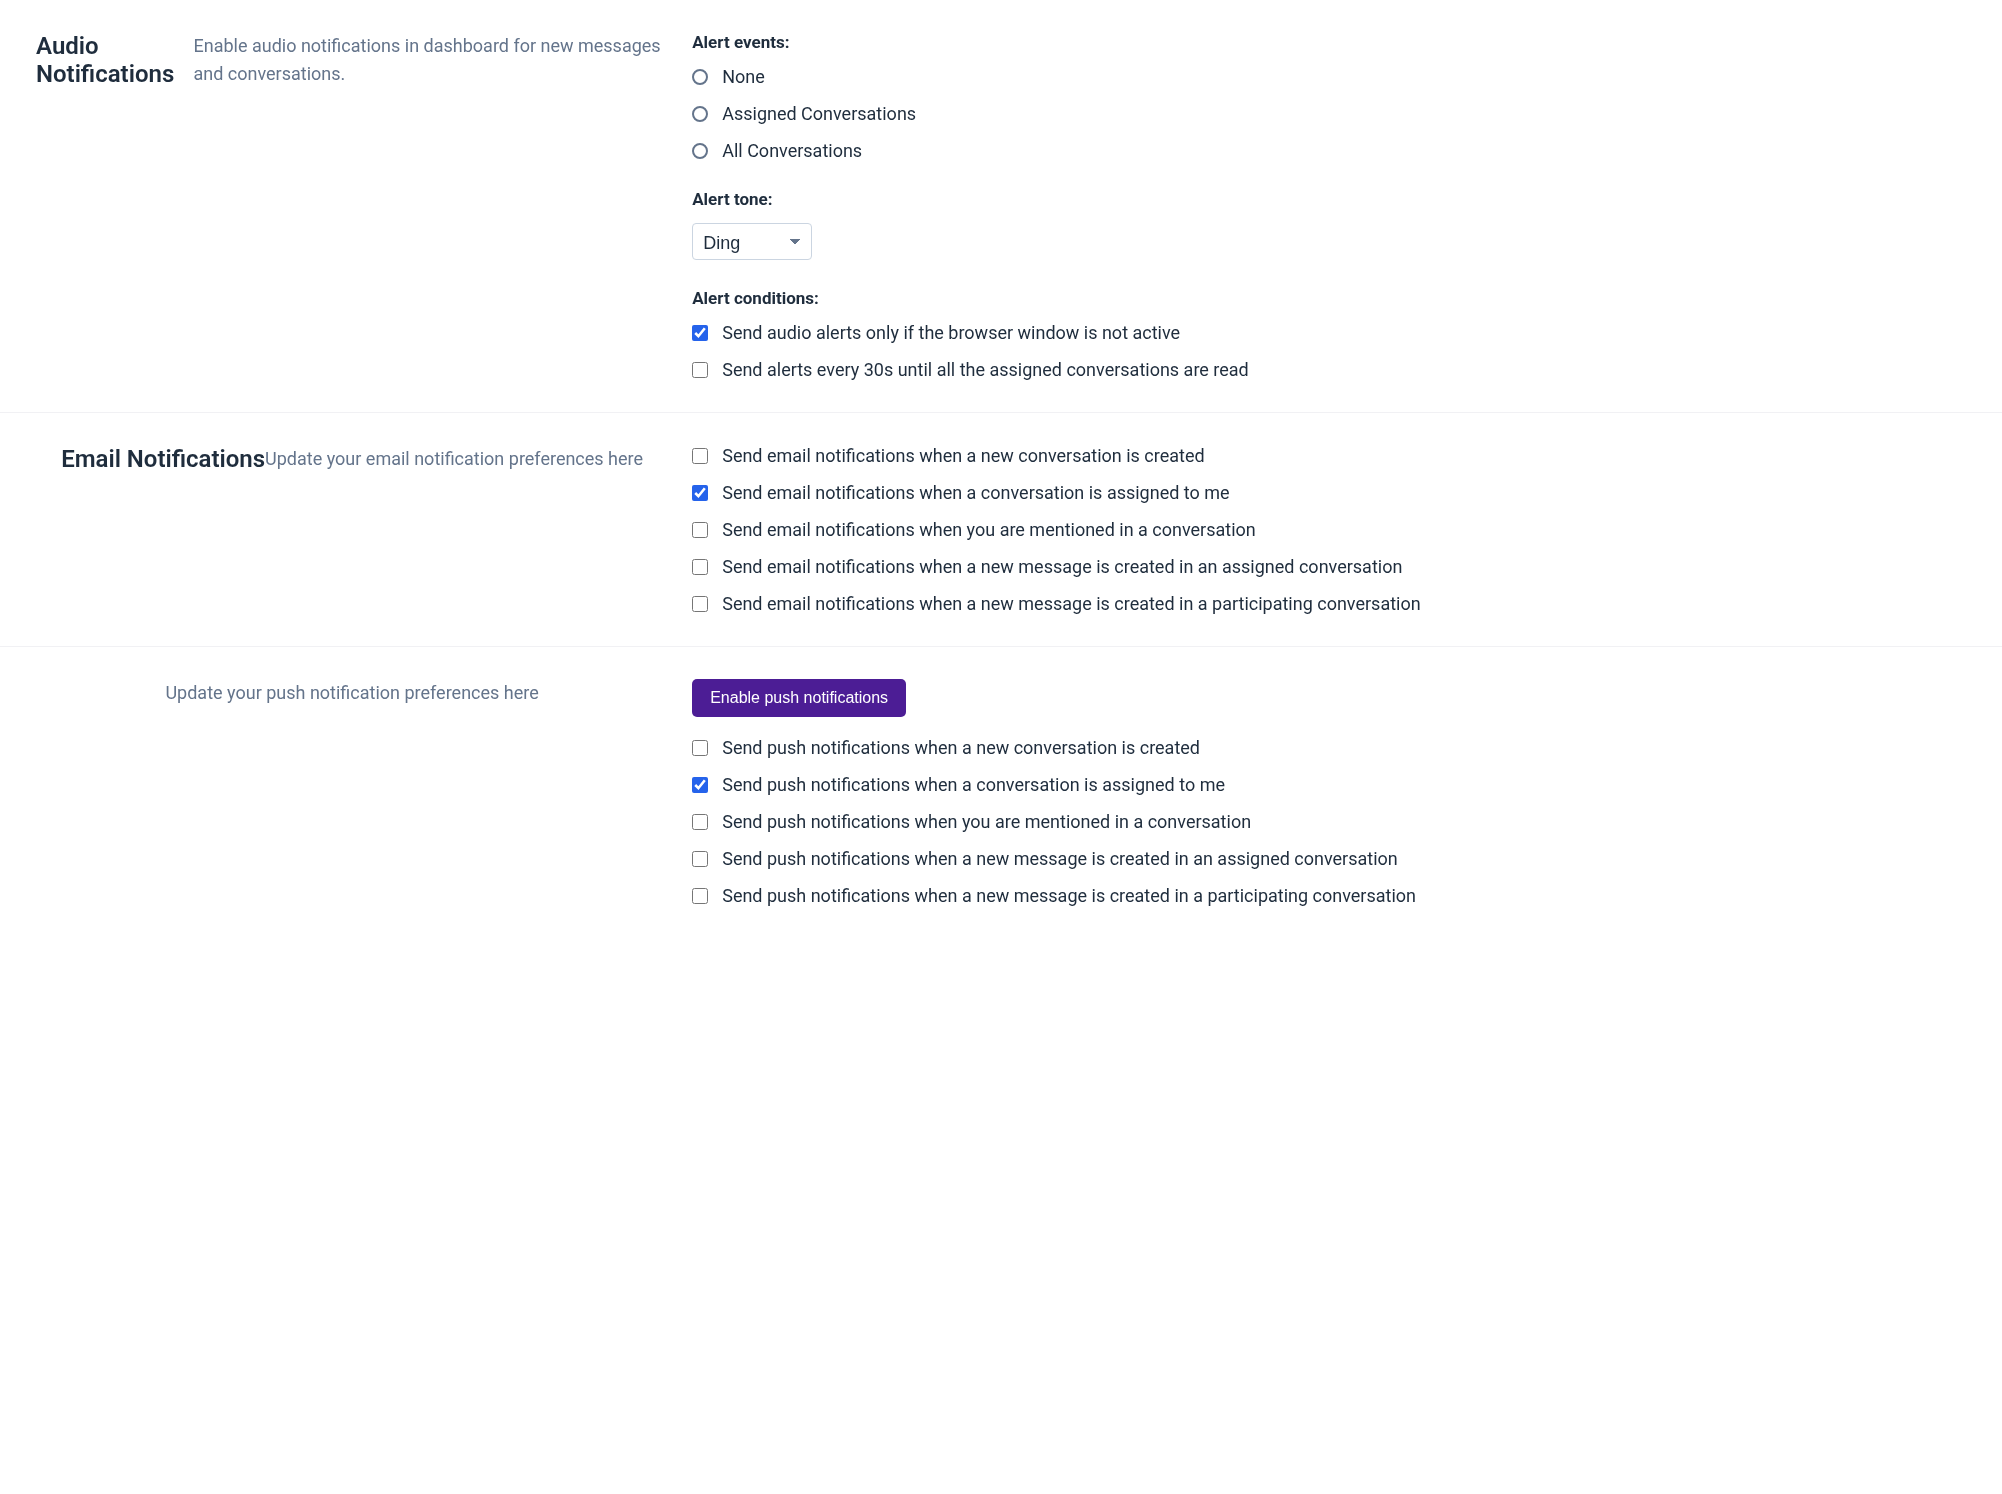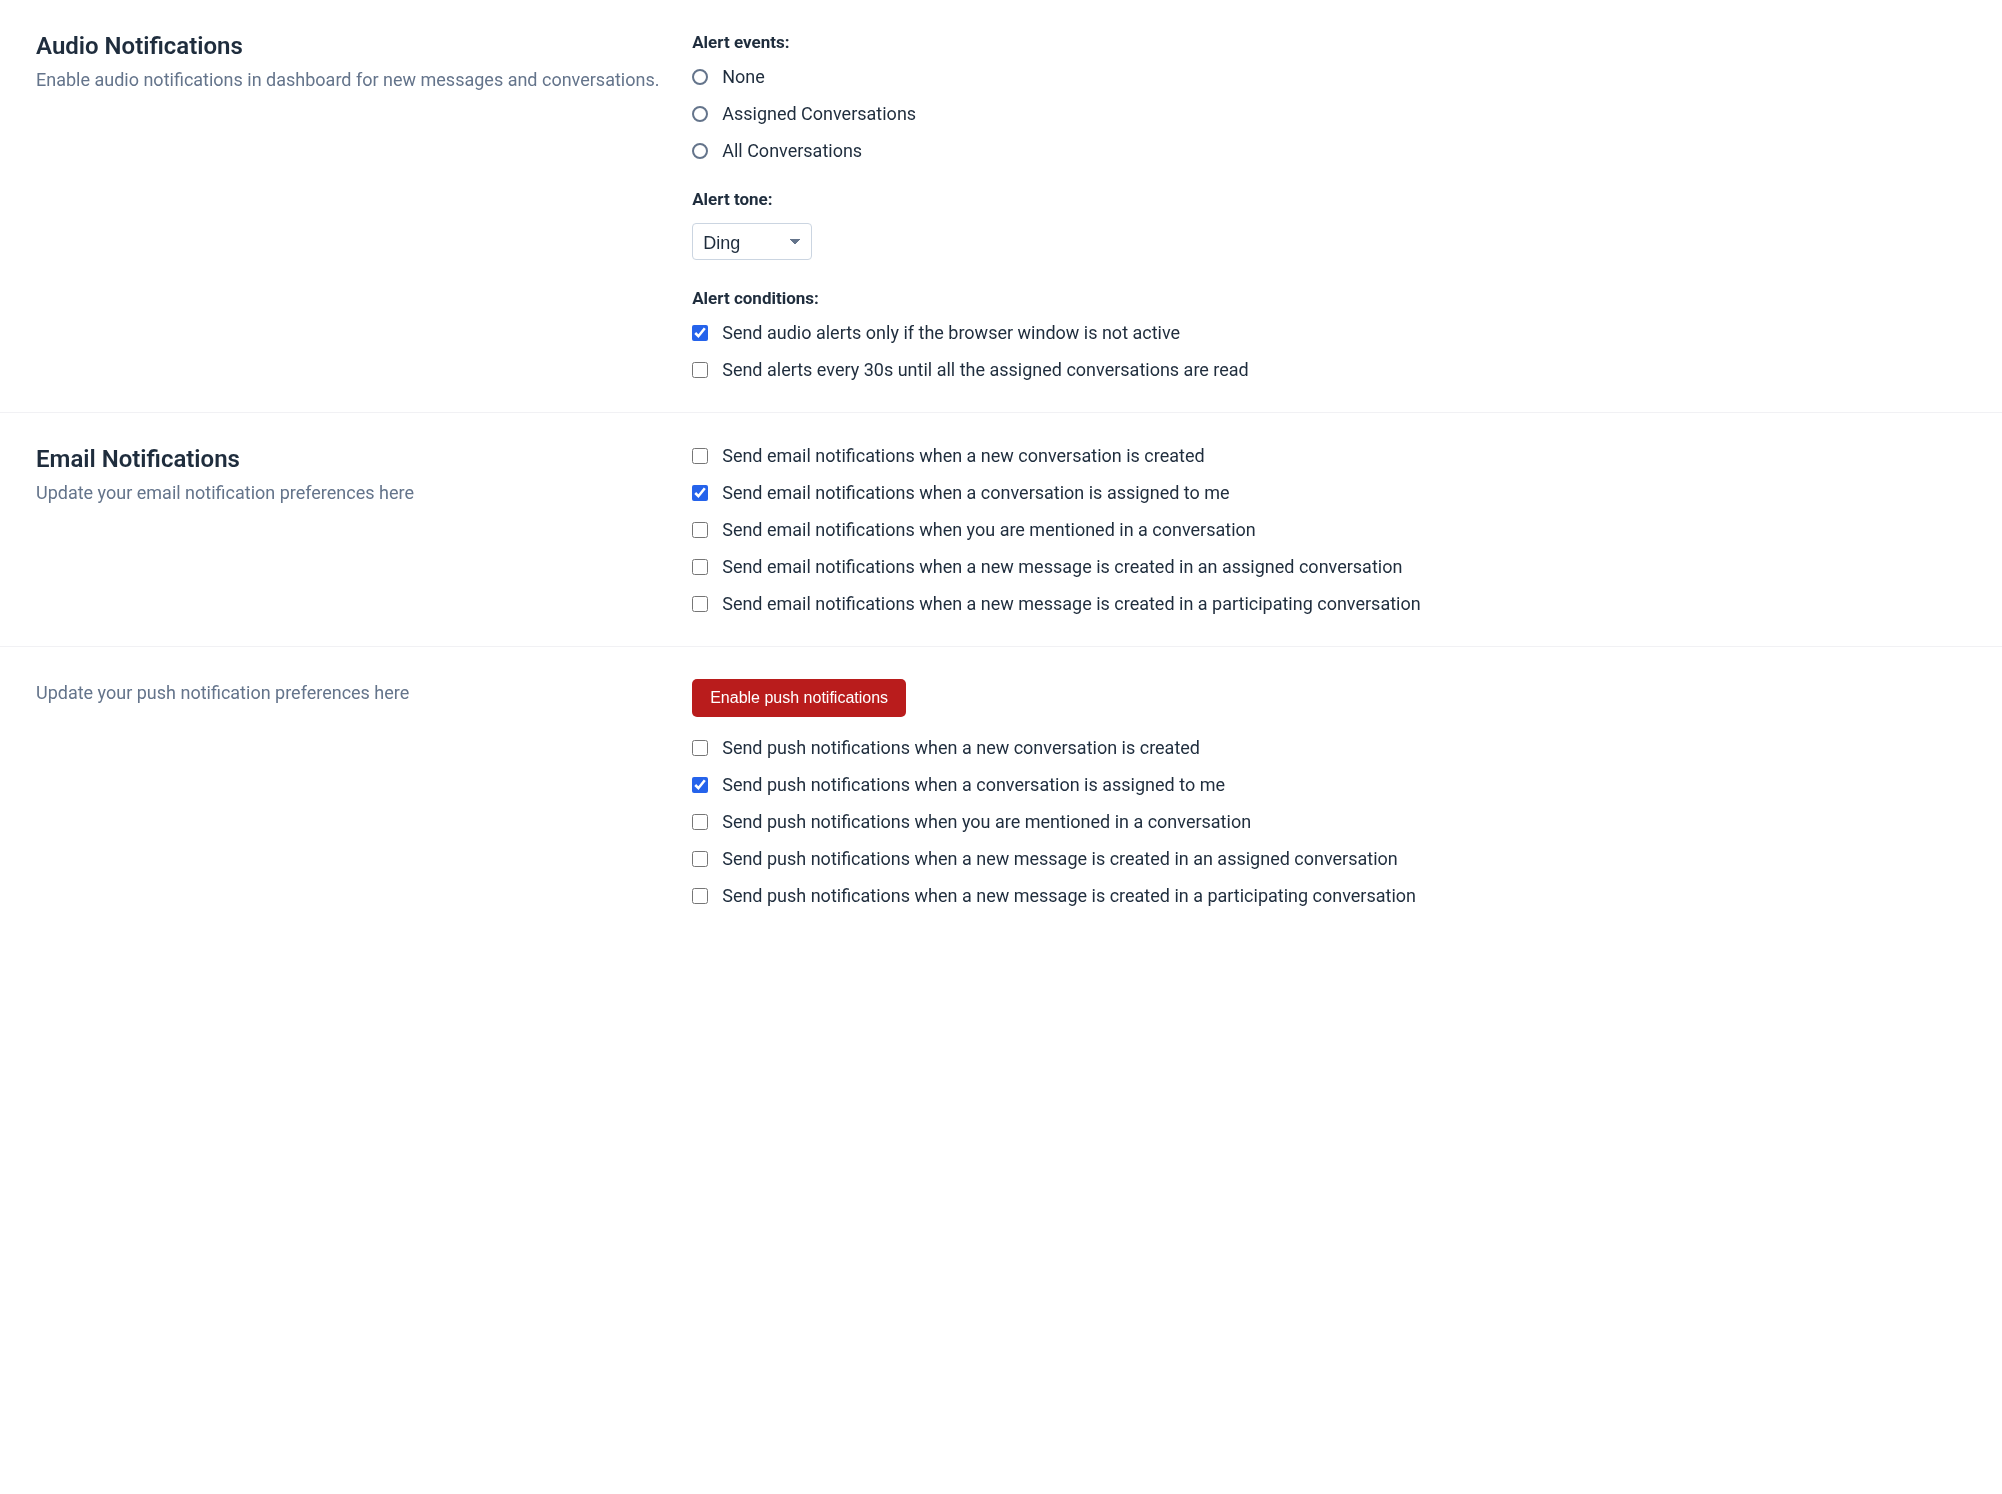--- a/index.html
+++ b/index.html
@@ -19,22 +19,21 @@
     display: flex;
     flex-wrap: wrap;
     padding: 32px 36px;
     border-bottom: 1px solid #f1f1f4;
   }
   .section:last-child { border-bottom: none; }
   .section-left {
     width: 34%;
     padding-right: 24px;
     display: flex;
-    flex-direction: column;
-    justify-content: flex-start;
+    justify-content: center;
   }
   .section-right {
     width: 66%;
   }
   .section-title {
     font-size: 24px;
     font-weight: 600;
     color: #1f2d3d;
     margin: 0 0 6px 0;
   }
@@ -96,21 +95,21 @@
     -webkit-appearance: none;
     background-image: linear-gradient(45deg, transparent 50%, #64748b 50%),
                       linear-gradient(135deg, #64748b 50%, transparent 50%);
     background-position: calc(100% - 16px) center, calc(100% - 11px) center;
     background-size: 5px 5px, 5px 5px;
     background-repeat: no-repeat;
     min-width: 120px;
   }
   .btn-primary {
     display: inline-block;
-    background: #b91c1c;
+    background: #4c1d95;
     color: #fff;
     font-size: 16px;
     font-weight: 500;
     border: none;
     border-radius: 5px;
     padding: 10px 18px;
     cursor: pointer;
     margin-bottom: 20px;
   }
 </style>

